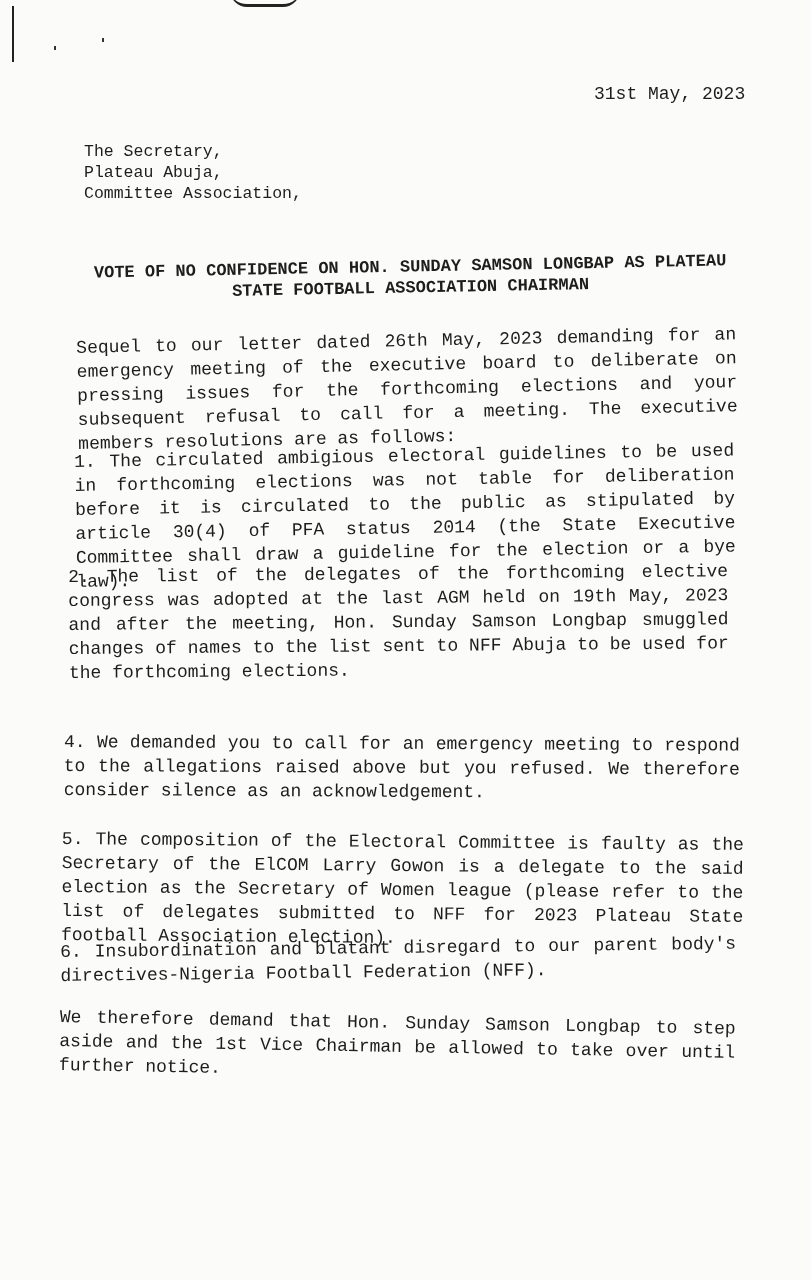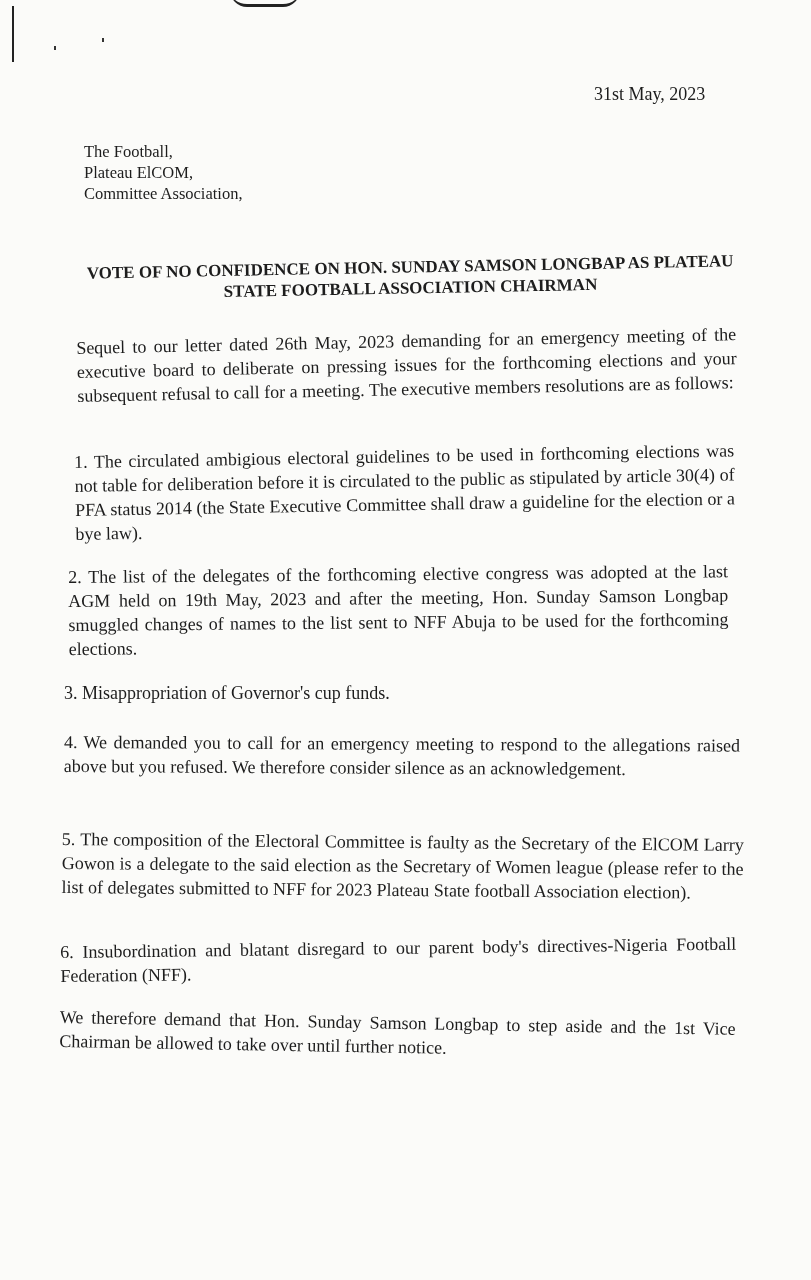--- a/index.html
+++ b/index.html
@@ -2,21 +2,21 @@
 <html><head>
 <meta charset="utf-8">
 <style>
   html, body { margin: 0; padding: 0; }
   body {
     width: 811px; height: 1280px; position: relative; overflow: hidden;
     background: #fbfbf9;
     font-family: "Liberation Serif", "DejaVu Serif", serif;
     color: #1d1d1d;
   }
-  .page { position: absolute; inset: 0; }
+  .page { position: absolute; inset: 0; font-family: Liberation Mono, monospace; }
   .top-mark {
     position: absolute; left: 230px; top: -10px; width: 70px; height: 14px;
     border-bottom: 3px solid #222; border-radius: 0 0 40px 40px;
   }
   .margin-bracket {
     position: absolute; left: 8px; top: 6px; width: 4px; height: 56px;
     border-right: 2px solid #222;
   }
   .speck { position: absolute; width: 2px; height: 4px; background: #333; }
   .date {
@@ -49,28 +49,27 @@
 
 <div class="page">
   <div class="top-mark"></div>
   <div class="margin-bracket"></div>
   <div class="speck" style="left:54px;top:46px;"></div>
   <div class="speck" style="left:102px;top:38px;"></div>
 
   <div class="date">31st May, 2023</div>
 
   <div class="addressee">
-    <div>The Football,</div>
-    <div>Plateau ElCOM,</div>
+    <div>The Secretary,</div>
+    <div>Plateau Abuja,</div>
     <div>Committee Association,</div>
   </div>
 
   <div class="title">VOTE OF NO CONFIDENCE ON HON. SUNDAY SAMSON LONGBAP AS PLATEAU STATE FOOTBALL ASSOCIATION CHAIRMAN</div>
 
   <div class="para p-intro">Sequel to our letter dated 26th May, 2023 demanding for an emergency meeting of the executive board to deliberate on pressing issues for the forthcoming elections and your subsequent refusal to call for a meeting. The executive members resolutions are as follows:</div>
   <div class="para p-1">1. The circulated ambigious electoral guidelines to be used in forthcoming elections was not table for deliberation before it is circulated to the public as stipulated by article 30(4) of PFA status 2014 (the State Executive Committee shall draw a guideline for the election or a bye law).</div>
   <div class="para p-2">2. The list of the delegates of the forthcoming elective congress was adopted at the last AGM held on 19th May, 2023 and after the meeting, Hon. Sunday Samson Longbap smuggled changes of names to the list sent to NFF Abuja to be used for the forthcoming elections.</div>
-  <div class="para p-3">3. Misappropriation of Governor's cup funds.</div>
   <div class="para p-4">4. We demanded you to call for an emergency meeting to respond to the allegations raised above but you refused. We therefore consider silence as an acknowledgement.</div>
   <div class="para p-5">5. The composition of the Electoral Committee is faulty as the Secretary of the ElCOM Larry Gowon is a delegate to the said election as the Secretary of Women league (please refer to the list of delegates submitted to NFF for 2023 Plateau State football Association election).</div>
   <div class="para p-6">6. Insubordination and blatant disregard to our parent body's directives-Nigeria Football Federation (NFF).</div>
   <div class="para p-closing">We therefore demand that Hon. Sunday Samson Longbap to step aside and the 1st Vice Chairman be allowed to take over until further notice.</div>
 </div>
 
 </body></html>

